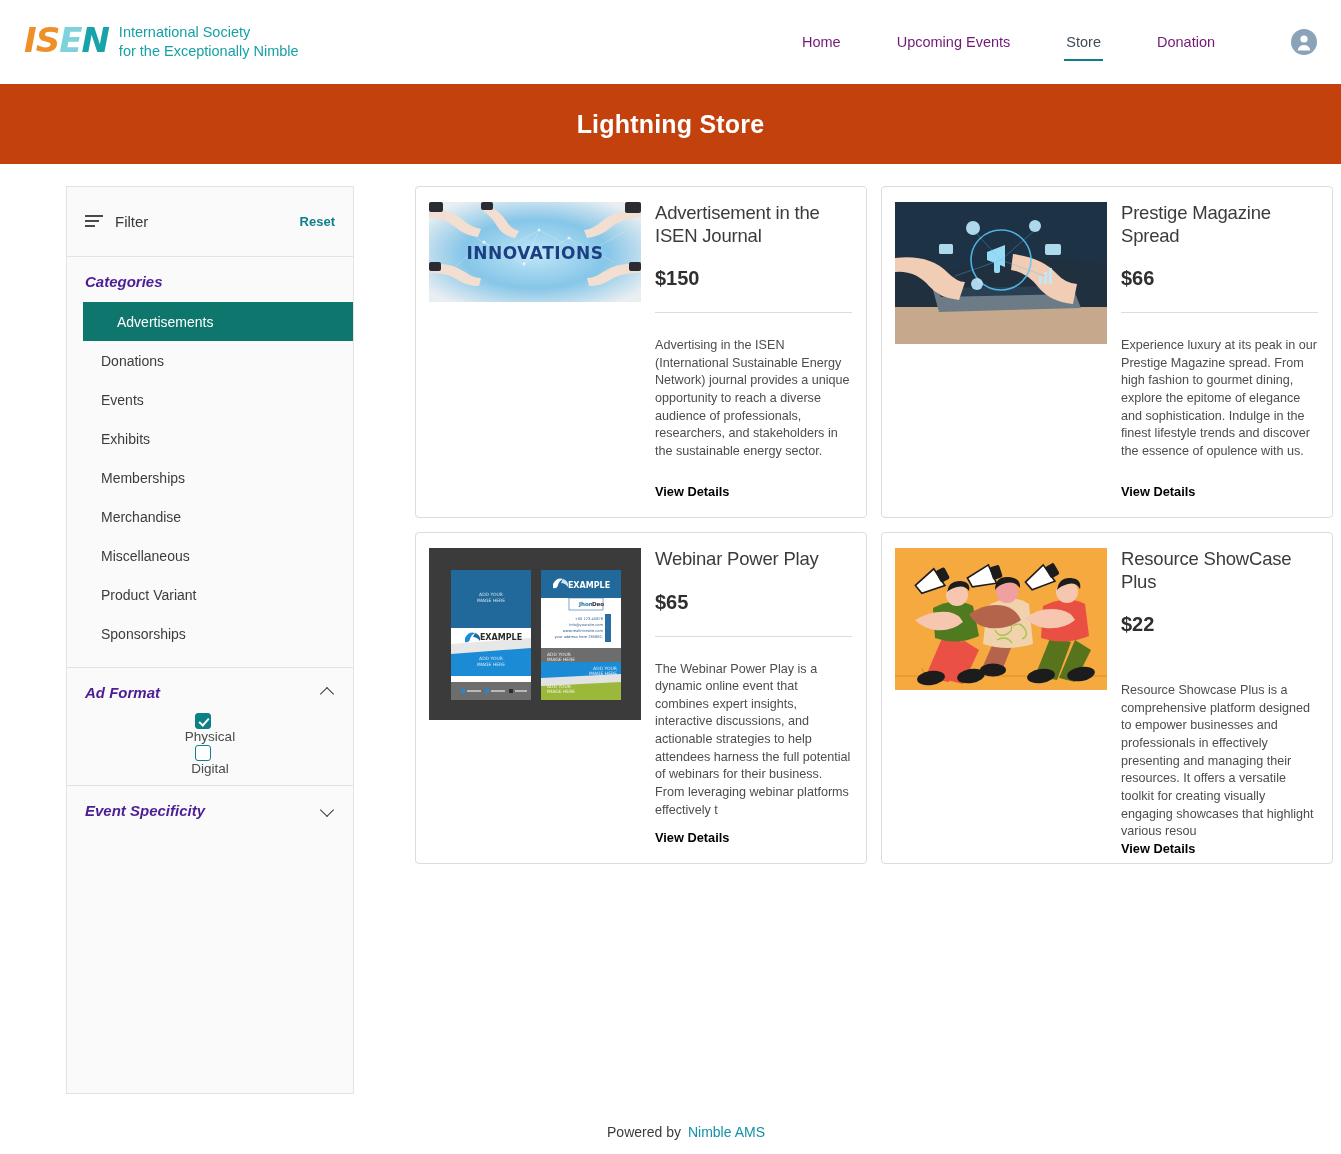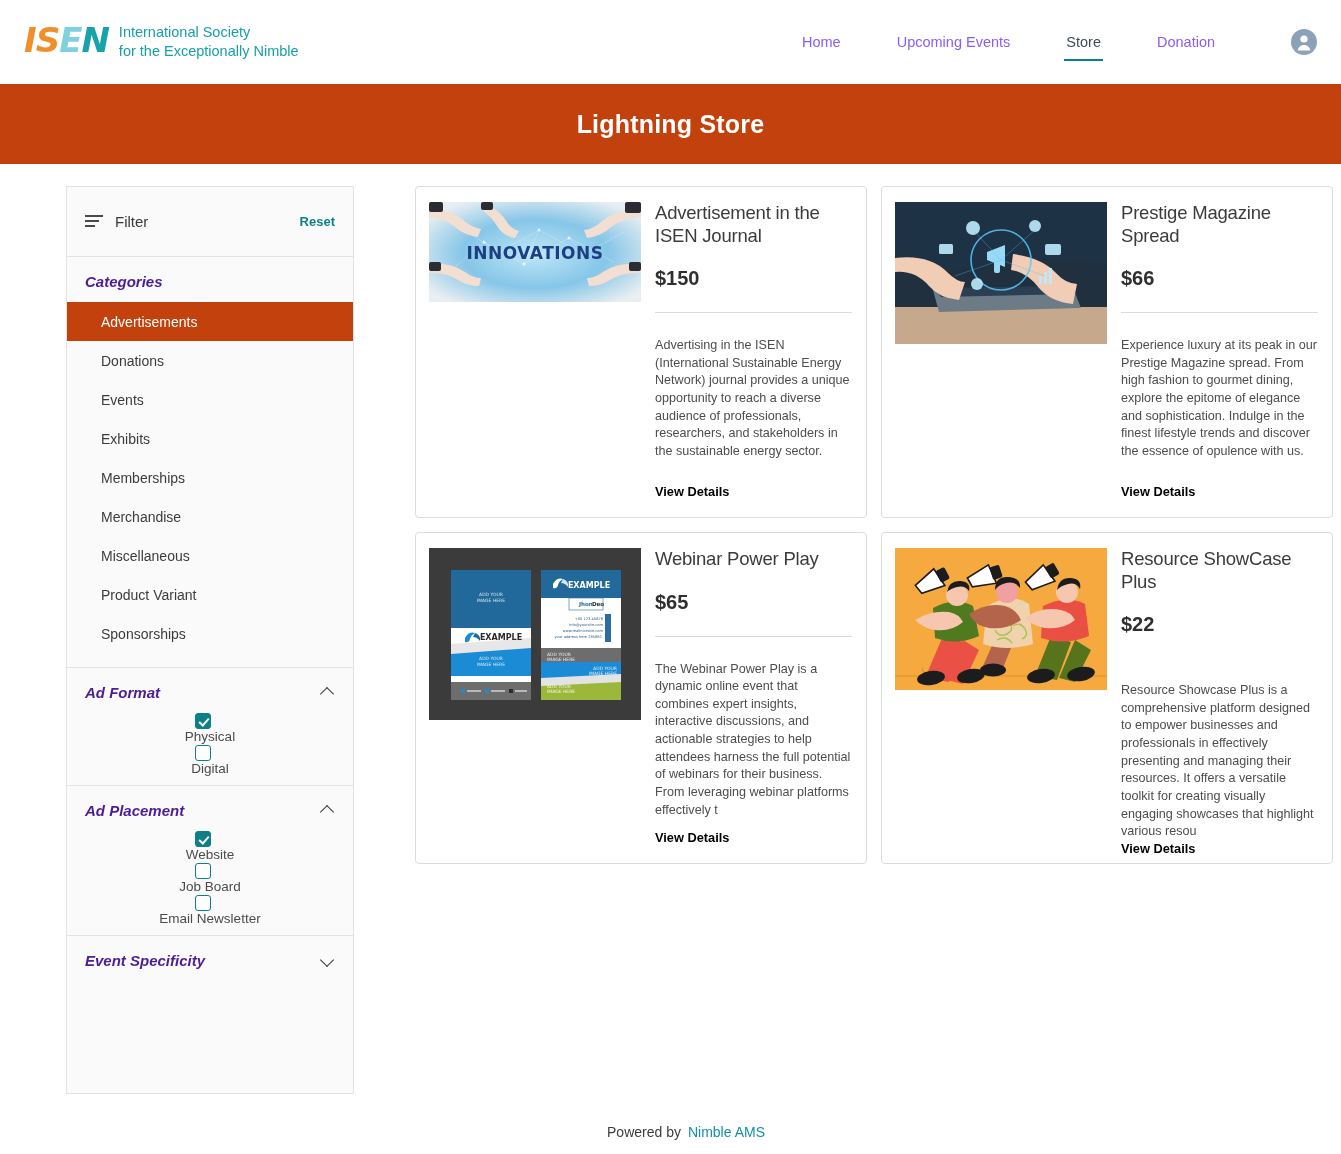--- a/index.html
+++ b/index.html
@@ -34,21 +34,21 @@
     color: #17a0a8;
     font-size: 14.5px;
     line-height: 1.32;
     font-weight: 400;
   }
   .nav-links {
     position: absolute; left: 800px; top: 0; height: 84px;
     display: flex; align-items: center; gap: 0;
   }
   .nav-link {
-    font-size: 14.5px; color: #8b5cf6;
+    font-size: 14.5px; color: #701a75;
     padding: 6px 2px; margin-right: 52px;
     cursor: pointer; white-space: nowrap;
     position: relative;
   }
   .nav-link:last-child { margin-right: 0; }
   .nav-link.active { color: #3f4b57; }
   .nav-link.active::after {
     content: ""; position: absolute; left: 0; right: 0; bottom: -5px;
     height: 2px; background: #0d7f8c;
   }
@@ -116,21 +116,21 @@
   .chev.up::before { transform: rotate(135deg); }
   .chev.down::before { transform: rotate(-45deg); top: 1px; }
 
   .cat-list { margin-top: 6px; }
   .cat-item {
     height: 39px; display: flex; align-items: center;
     padding-left: 34px; font-size: 14px; color: #3c3c3c;
     cursor: pointer;
   }
   .cat-item.active {
-    background: #c2410c; color: #ffffff;
+    background: #0f766e; color: #ffffff; margin-left: 16px;
   }
 
   .check-row {
     display: flex; align-items: center;
     padding: 6px 18px 6px 18px; height: 32px;
     cursor: pointer;
     flex-direction: column;
   }
   .cbox {
     width: 16px; height: 16px; border-radius: 3px;
@@ -272,38 +272,20 @@
         <div class="check-row">
           <span class="cbox on"></span>
           <span class="check-label">Physical</span>
         </div>
         <div class="check-row">
           <span class="cbox"></span>
           <span class="check-label">Digital</span>
         </div>
       </div>
 
-      <div class="filter-section">
-        <div class="section-title">
-          <span>Ad Placement</span>
-          <span class="chev up"></span>
-        </div>
-        <div class="check-row">
-          <span class="cbox on"></span>
-          <span class="check-label">Website</span>
-        </div>
-        <div class="check-row">
-          <span class="cbox"></span>
-          <span class="check-label">Job Board</span>
-        </div>
-        <div class="check-row">
-          <span class="cbox"></span>
-          <span class="check-label">Email Newsletter</span>
-        </div>
-      </div>
 
       <div class="filter-section last">
         <div class="section-title">
           <span>Event Specificity</span>
           <span class="chev down"></span>
         </div>
         <div class="spec-body"></div>
       </div>
 
     </div>

